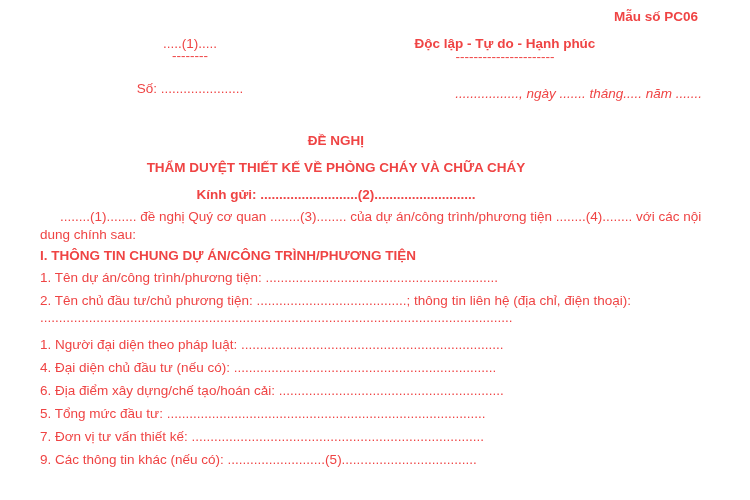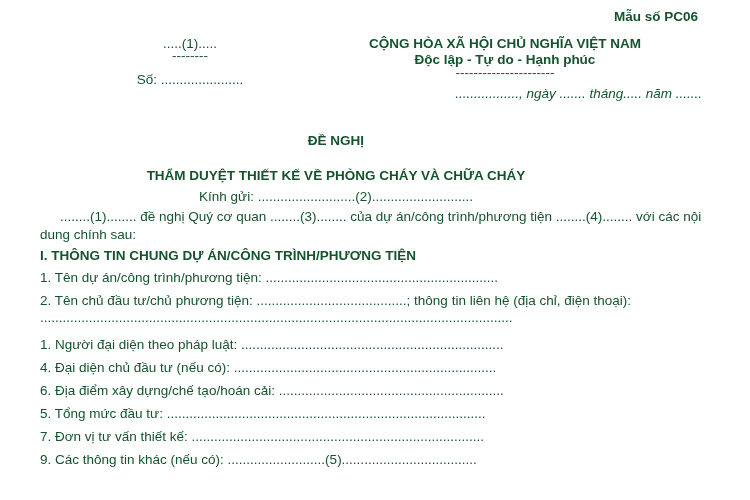--- a/index.html
+++ b/index.html
@@ -1,21 +1,21 @@
 <!DOCTYPE html>
 <html><head>
 <meta charset="utf-8">
 <style>
   html, body { margin: 0; padding: 0; background: #ffffff; }
   .page {
     position: relative;
     width: 750px;
     height: 500px;
     background: #ffffff;
-    color: #14532d;
+    color: #ef4444;
     font-family: "Liberation Sans", sans-serif;
     font-size: 13.5px;
     overflow: hidden;
   }
   .b { font-weight: bold; }
   .form-code {
     position: absolute;
     top: 9px;
     right: 52px;
     font-weight: bold;
@@ -32,40 +32,40 @@
     position: absolute;
     top: 36px;
     left: 335px;
     width: 340px;
     text-align: center;
     line-height: 16px;
   }
   .sep { line-height: 9px; letter-spacing: 0; }
   .so-line {
     position: absolute;
-    top: 72px;
+    top: 81px;
     left: 40px;
     width: 300px;
     text-align: center;
   }
   .date-line {
     position: absolute;
     top: 86px;
     right: 48px;
     font-style: italic;
   }
   .title-block {
     position: absolute;
     top: 133px;
     left: 0;
     width: 672px;
     text-align: center;
   }
-  .title-sub { margin-top: 20px; }
-  .salutation { margin-top: 6px; font-weight: normal; }
+  .title-sub { margin-top: 12px; }
+  .salutation { margin-top: 12px; font-weight: bold; }
   .form-body {
     position: absolute;
     top: 208px;
     left: 40px;
     width: 665px;
   }
   .form-body p { margin: 0; }
   .intro {
     text-indent: 20px;
     line-height: 18px;
@@ -88,21 +88,20 @@
 <div class="page">
 
   <div class="form-code">Mẫu số PC06</div>
 
   <div class="hdr-left">
     <div>.....(1).....</div>
     <div class="sep">--------</div>
   </div>
 
   <div class="hdr-right">
-    <div class="b">CỘNG HÒA XÃ HỘI CHỦ NGHĨA VIỆT NAM</div>
     <div class="b">Độc lập - Tự do - Hạnh phúc</div>
     <div class="sep">----------------------</div>
   </div>
 
   <div class="so-line">Số: ......................</div>
 
   <div class="date-line">................., ngày ....... tháng..... năm .......</div>
 
   <div class="title-block">
     <div class="b">ĐỀ NGHỊ</div>

